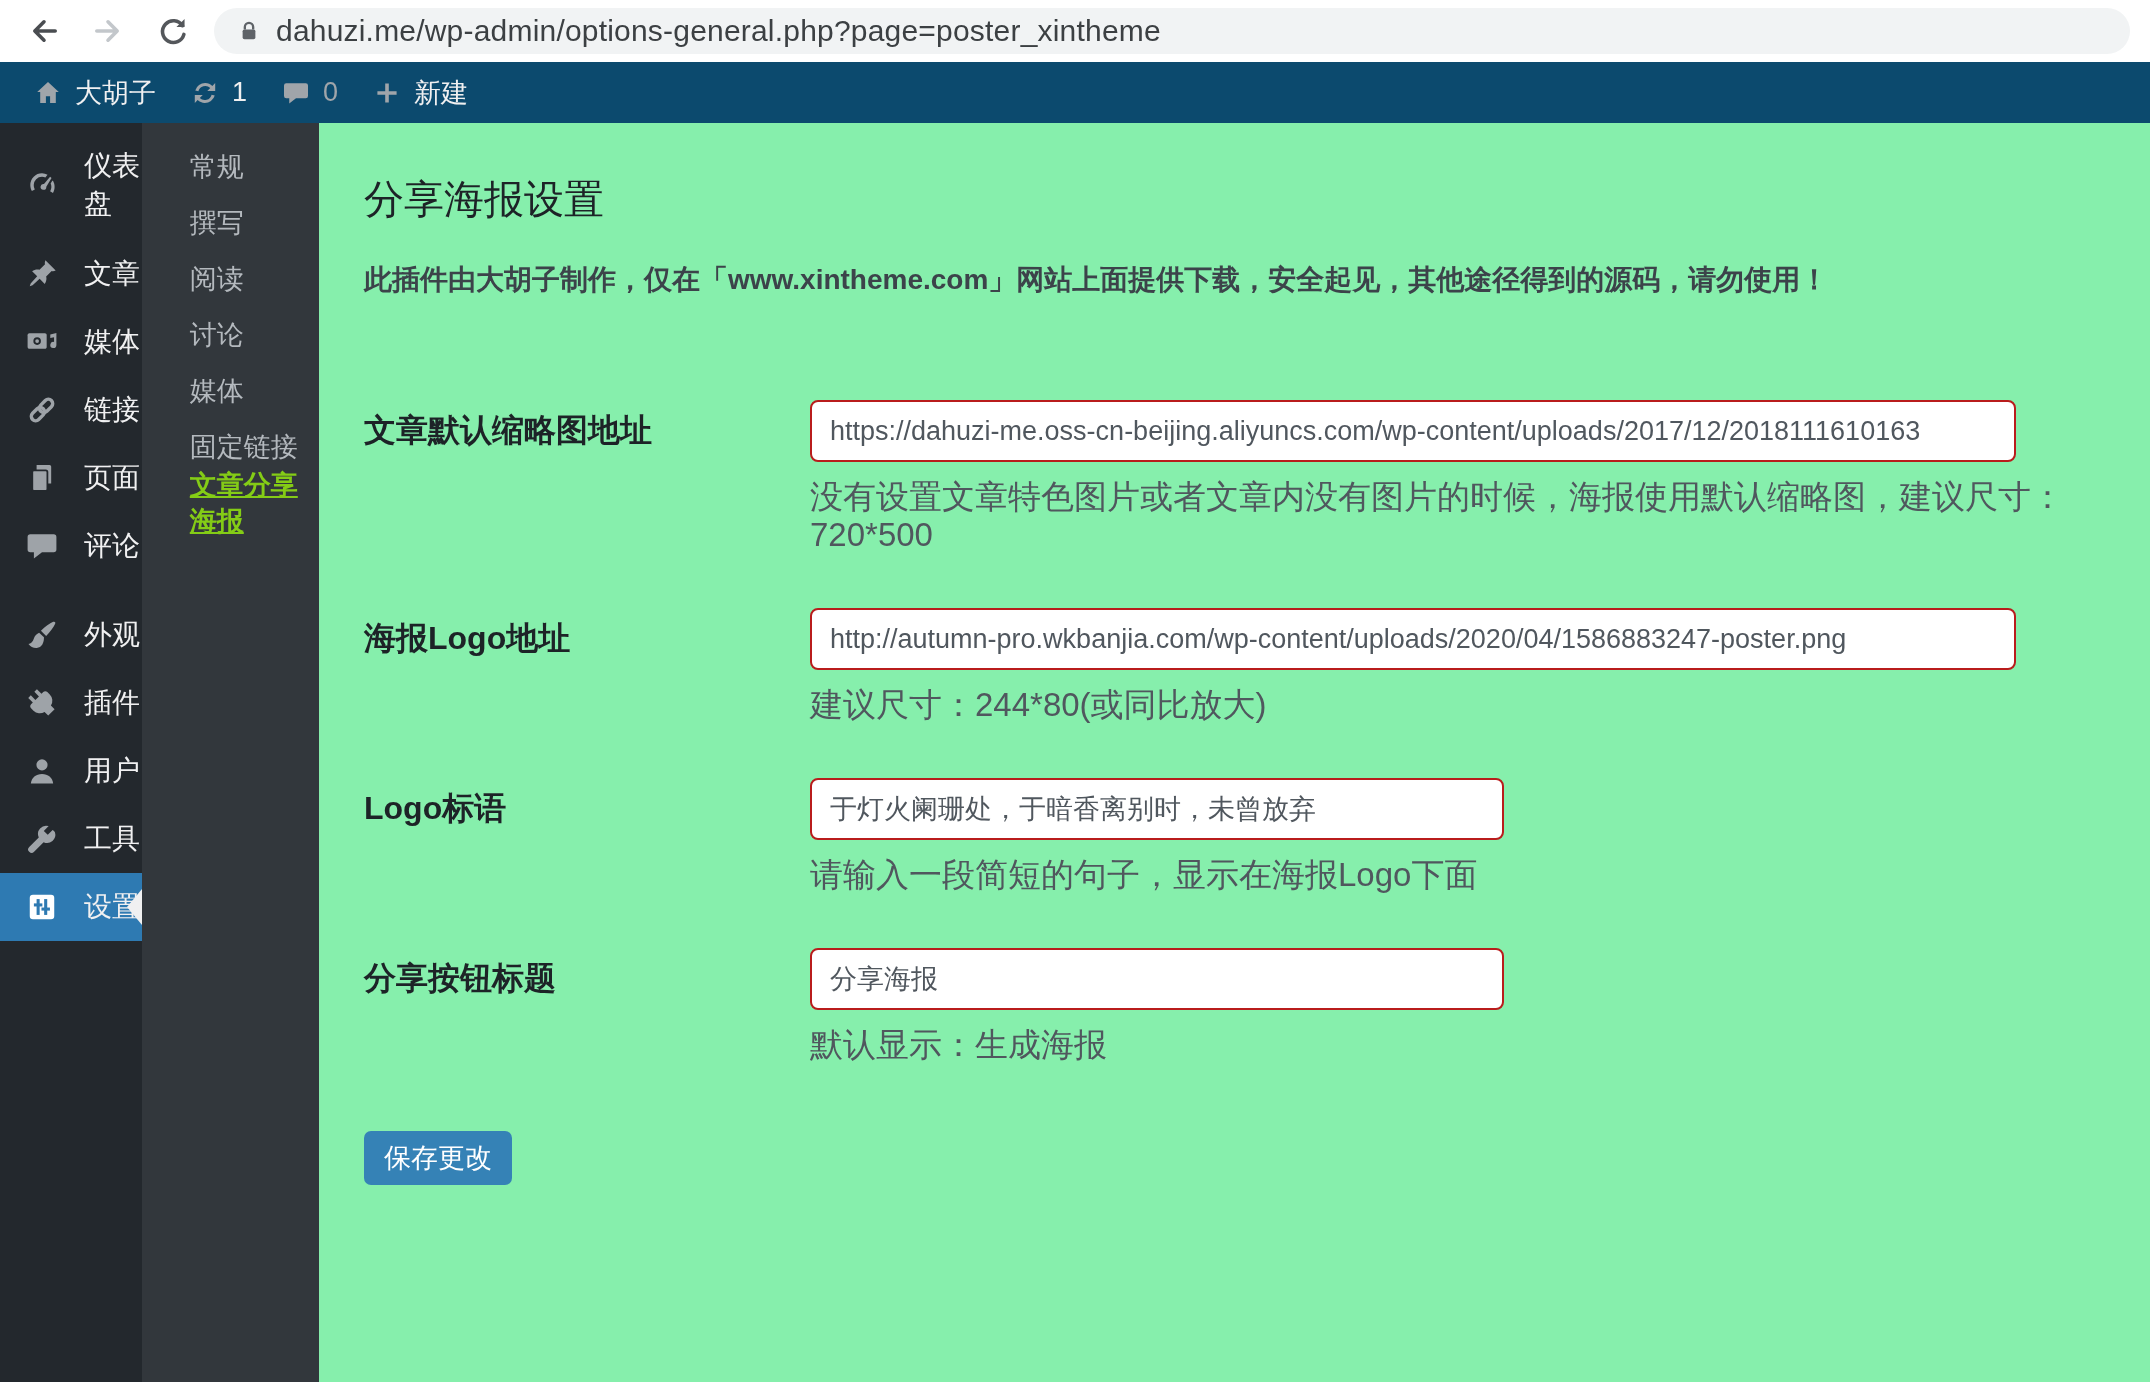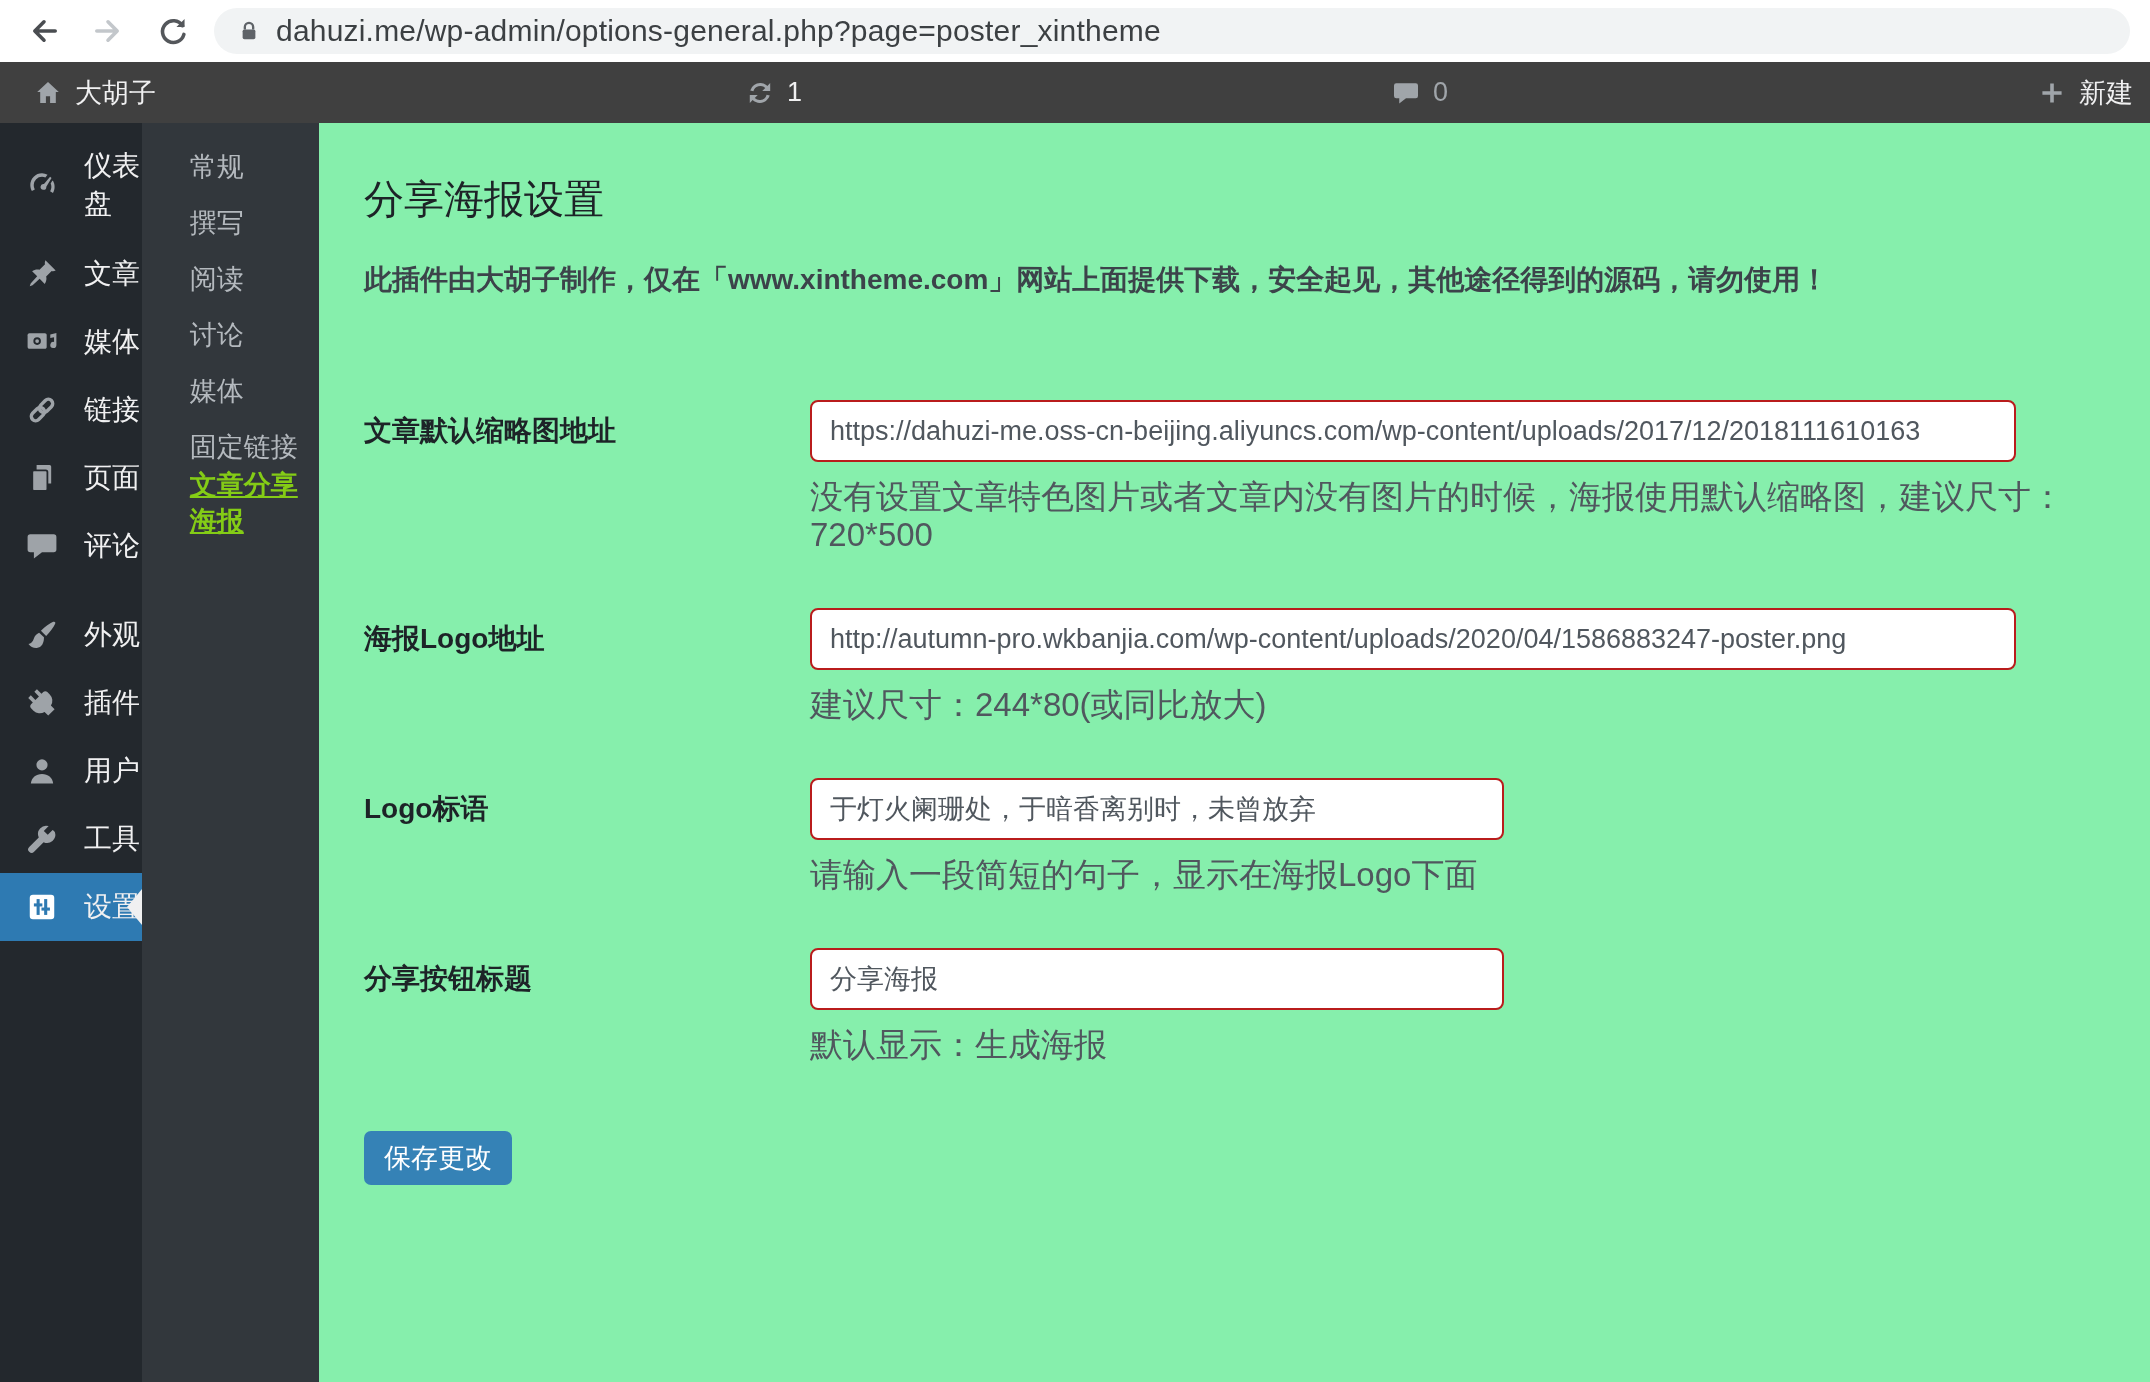--- a/index.html
+++ b/index.html
@@ -11,21 +11,21 @@
   .nav-btn { width:44px; height:44px; display:flex; align-items:center; justify-content:center; margin-right:20px; border-radius:50%; }
   .nav-btn svg { width:34px; height:34px; }
   .back { color:#4a4d51; }
   .fwd { color:#c3c7cb; }
   .reload { color:#54575b; }
   .url-bar { flex:1; height:46px; margin-right:20px; background:#f1f3f4; border-radius:24px; display:flex; align-items:center; padding:0 22px; }
   .url-bar svg { width:26px; height:26px; color:#5f6368; margin-right:14px; flex:none; }
   .url-text { font-size:30px; color:#3c4043; letter-spacing:.2px; white-space:nowrap; overflow:hidden; }
 
   
-  .admin-bar { height:61px; background:#404040; display:flex; align-items:center; padding-left:16px; color:#eeeeee;justify-content:space-between; }
+  .admin-bar { height:61px; background:#0c4a6e; display:flex; align-items:center; padding-left:16px; color:#eeeeee; }
   .ab-item { display:flex; align-items:center; gap:12px; padding:0 17px; height:100%; cursor:pointer; }
   .ab-item svg { width:30px; height:30px; color:#a0a5aa; }
   .ab-label { font-size:27px; color:#f0f0f1; }
   .ab-count-muted { font-size:27px; color:#a0a5aa; }
 
   
   .page { display:flex; height:1259px; }
   .sidebar { width:319px; flex:none; background:#23282d; display:flex; flex-direction:row; }
   .content { flex:1; background:#86efac; padding:52px 0 0 45px; overflow:hidden; }
 
@@ -44,21 +44,21 @@
   .submenu { background:#32373c; padding:16px 0 22px 0; }
   .submenu-item { height:56px; display:flex; align-items:center; padding-left:48px; font-size:27px; color:#b4b9be; cursor:pointer; }
   .submenu-item.current { color:#84cc16; font-weight:700;text-decoration:underline; }
   .sidebar-fill { flex:1; background:#23282d; }
 
   
   .page-title { font-size:40px; font-weight:500; color:#1d2327; line-height:48px; }
   .notice { margin-top:38px; font-size:28px; font-weight:700; color:#3c434a; line-height:38px; }
   .settings-form { margin-top:101px; }
   .form-row { display:grid; grid-template-columns:446px auto; margin-bottom:54px; }
-  .field-label { font-size:28px; font-weight:700; color:#1d2327; height:62px; display:flex; align-items:center; }
+  .field-label { font-size:32px; font-weight:700; color:#1d2327; height:62px; display:flex; align-items:center; }
   .field-input input { height:62px; font-size:27px; color:#50575e; padding:0 18px; background:#ffffff;
     border:2px solid #b91c1c; border-radius:8px; font-family:"Liberation Sans", sans-serif; }
   .form-row.wide .field-input input { width:1206px; }
   .form-row.narrow .field-input input { width:694px; }
   .help { margin-top:16px; font-size:33px; color:#50575e; line-height:38px; }
   .save-btn { margin-top:13px; width:148px; height:54px; background:#3582b6; color:#ffffff; border:none;
     border-radius:7px; font-size:27px; cursor:pointer; font-family:"Liberation Sans", sans-serif; }
 </style>
 </head>
 <body>

